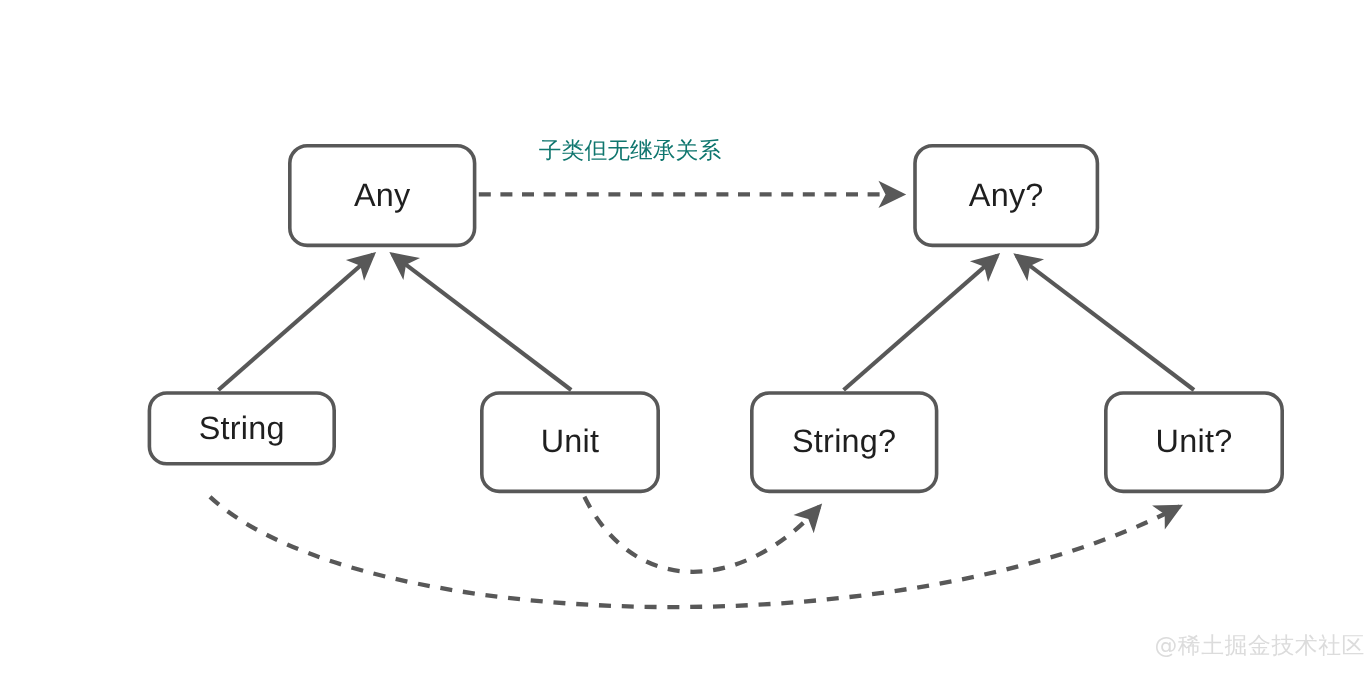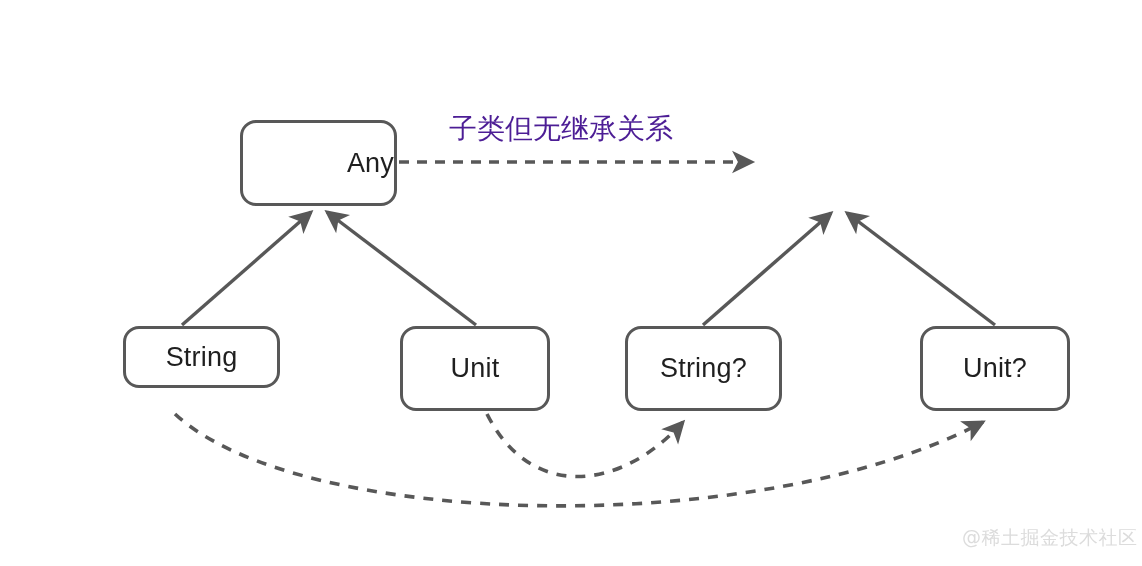--- a/index.html
+++ b/index.html
@@ -38,24 +38,24 @@
   }
   .node-label {
     font-size: 27px;
     color: #1f1f1f;
     letter-spacing: 0.2px;
     line-height: 1;
     font-family: "Liberation Sans", "DejaVu Sans", sans-serif;
   }
   .edge-label {
     position: absolute;
-    font-size: 28px;
-    color: #4c1d95;
+    font-size: 19px;
+    color: #0f766e;
     white-space: nowrap;
-    font-family: Liberation Mono, monospace;
+    font-family: Liberation Sans, sans-serif;
     line-height: 1;
   }
   .watermark {
     position: absolute;
     font-size: 19px;
     color: #dcdcdc;
     white-space: nowrap;
     font-family: "DejaVu Sans", "Liberation Sans", sans-serif;
     letter-spacing: 0.5px;
   }
@@ -83,24 +83,27 @@
 
     <line x1="995" y1="325" x2="847" y2="213" stroke="#585858" stroke-width="3.4" stroke-linecap="butt" marker-end="url(#arrow-solid)"></line>
 
     <line x1="399" y1="162" x2="752" y2="162" stroke="#585858" stroke-width="3.6" stroke-dasharray="10 8" marker-end="url(#arrow-dashed)"></line>
 
     <path d="M 175 414 C 300 530, 760 540, 983 422" fill="none" stroke="#585858" stroke-width="3.6" stroke-dasharray="10 9" marker-end="url(#arrow-dashed)"></path>
 
     <path d="M 487 414 C 530 500, 620 492, 683 422" fill="none" stroke="#585858" stroke-width="3.6" stroke-dasharray="10 9" marker-end="url(#arrow-dashed)"></path>
   </svg>
 
-  <div class="node-box" style="left:240px; top:120px; width:157px; height:86px;justify-content:flex-end;">
+  <div class="node-box" style="left:240px; top:120px; width:157px; height:86px;">
     <span class="node-label">Any</span>
   </div>
 
+  <div class="node-box" style="left:761px; top:120px; width:155px; height:86px;">
+    <span class="node-label">Any?</span>
+  </div>
 
   <div class="node-box" style="left:123px; top:326px; width:157px; height:62px;">
     <span class="node-label">String</span>
   </div>
 
   <div class="node-box" style="left:400px; top:326px; width:150px; height:85px;align-items:center;">
     <span class="node-label">Unit</span>
   </div>
 
   <div class="node-box" style="left:625px; top:326px; width:157px; height:85px;">

